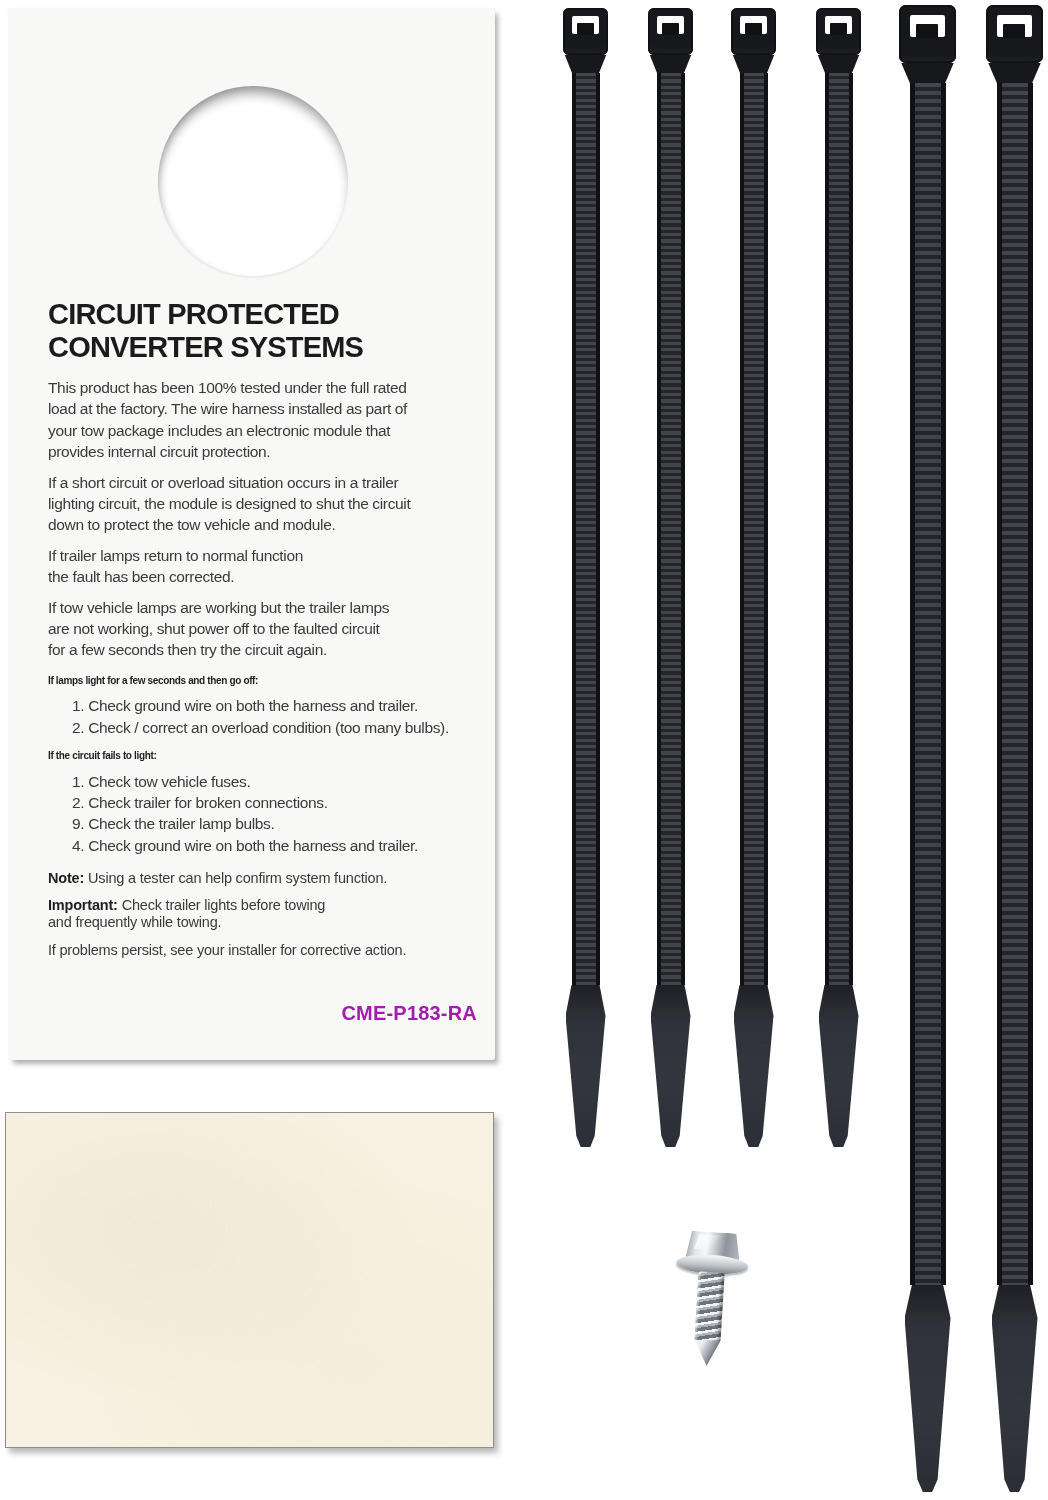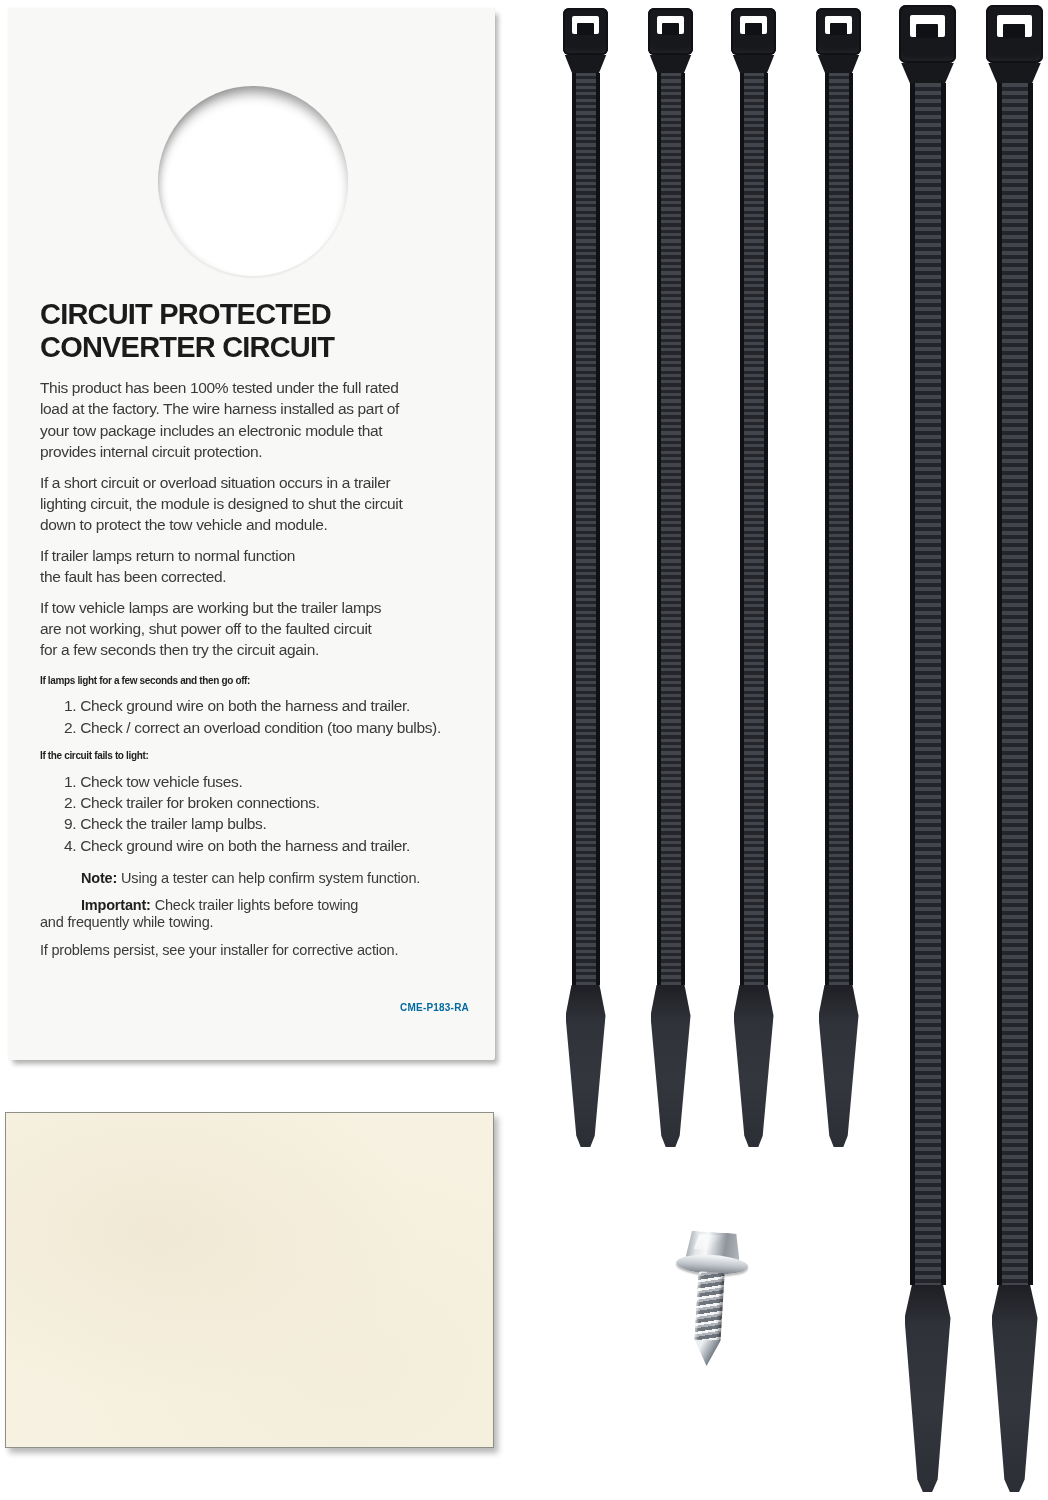--- a/index.html
+++ b/index.html
@@ -16,42 +16,42 @@
     box-shadow: 4px 5px 5px -1px rgba(0,0,0,0.30), 0 0 1px #d9d9d7;
   }
   .hang-hole {
     position:absolute; left:150px; top:78px; width:190px; height:190px;
     border-radius:50%; background:#ffffff;
     box-shadow: inset 0 10px 12px -3px rgba(0,0,0,0.38),
                 inset 5px 2px 9px -5px rgba(0,0,0,0.22),
                 0 2px 2px rgba(0,0,0,0.06);
   }
   .tag-text {
-    position:absolute; left:32px; top:290px; width:442px;
+    position:absolute; left:40px; top:290px; width:442px;
     color:#3a3a3a; font-size:15.5px; line-height:21.4px; letter-spacing:-0.35px;
   }
   .tag-title {
     color:#1b1b1b; font-size:29px; line-height:33px; font-weight:700;
     letter-spacing:-0.8px; margin-bottom:13px;
   }
   .tag-title span { display:block; }
   .tag-text p { margin:0 0 9px 0; white-space:pre-line; }
   .tag-text h2 {
     font-size:10px; line-height:21.4px; color:#1f1f1f; font-weight:700;
     margin:1px 0 4px 0; letter-spacing:-0.35px;
   }
   .tag-list { margin:0 0 7px 0; }
   .tag-list div { white-space:pre-line;margin-left:24px; }
   .small-note { font-size:14.5px; line-height:20px; letter-spacing:-0.2px; margin:0 0 3px 0; }
-  .small-note b { color:#1f1f1f; margin-right:4px;margin-left:41px; }
+  .small-note b { color:#1f1f1f; margin-right:4px; }
   .small-note.tight { line-height:17px; }
   .mt { margin-top:12px !important; }
   .part-number {
-    position:absolute; top:994px; right:26px; font-size:10px; font-weight:700;
-    color:#0369a1; letter-spacing:0.2px;
+    position:absolute; top:994px; right:18px; font-size:20px; font-weight:700;
+    color:#a21caf; letter-spacing:0.2px;
   }
 
   
   .pad {
     position:absolute; left:5px; top:1112px; width:489px; height:336px;
     background:#f7f1e1;
     background-image:
       radial-gradient(ellipse at 30% 35%, rgba(235,226,202,0.55), rgba(0,0,0,0) 55%),
       radial-gradient(ellipse at 70% 75%, rgba(240,233,212,0.5), rgba(0,0,0,0) 60%);
     border:1px solid #8f8f89;
@@ -145,21 +145,21 @@
 <body>
 
 <div class="stage">
 
   <div class="hang-tag">
     <div class="hang-hole"></div>
 
     <div class="tag-text">
       <div class="tag-title">
         <span>CIRCUIT PROTECTED</span>
-        <span>CONVERTER CIRCUIT</span>
+        <span>CONVERTER SYSTEMS</span>
       </div>
 
       <p>This product has been 100% tested under the full rated
 load at the factory. The wire harness installed as part of
 your tow package includes an electronic module that
 provides internal circuit protection.</p>
       <p>If a short circuit or overload situation occurs in a trailer
 lighting circuit, the module is designed to shut the circuit
 down to protect the tow vehicle and module.</p>
       <p>If trailer lamps return to normal function

